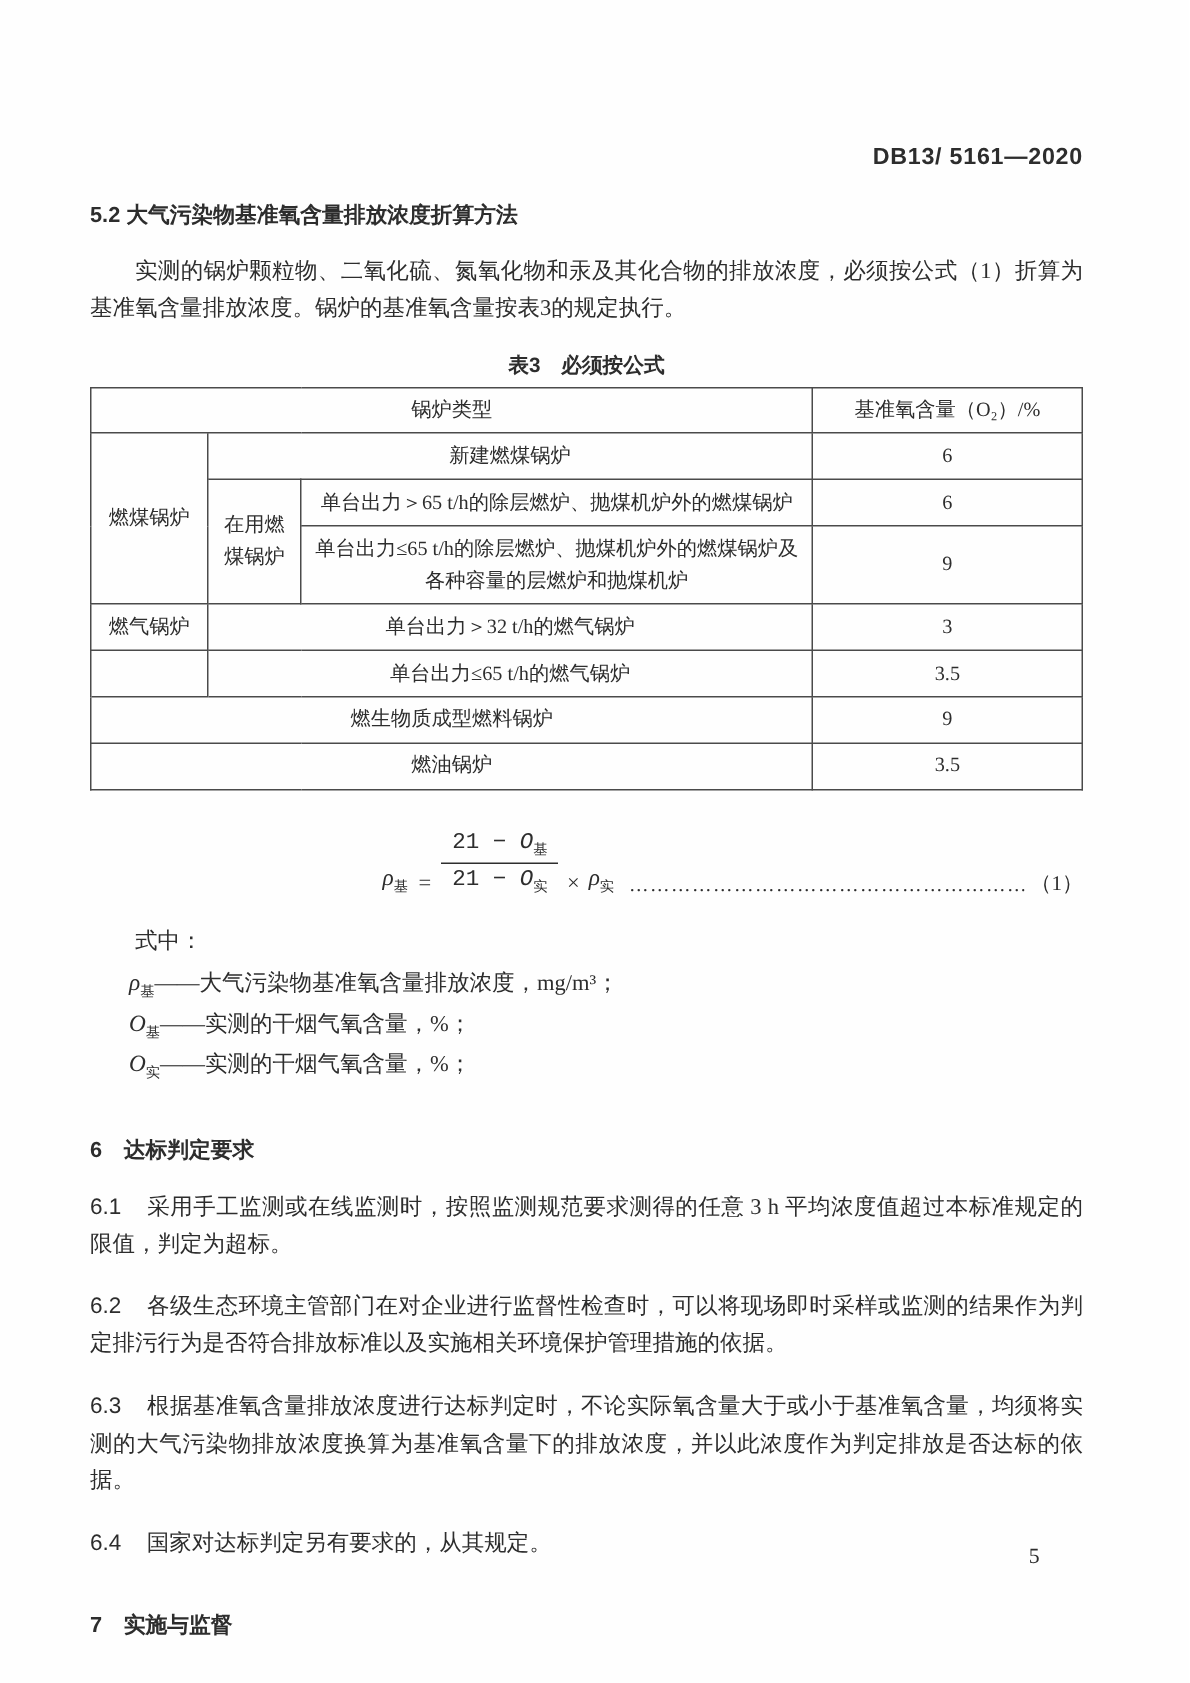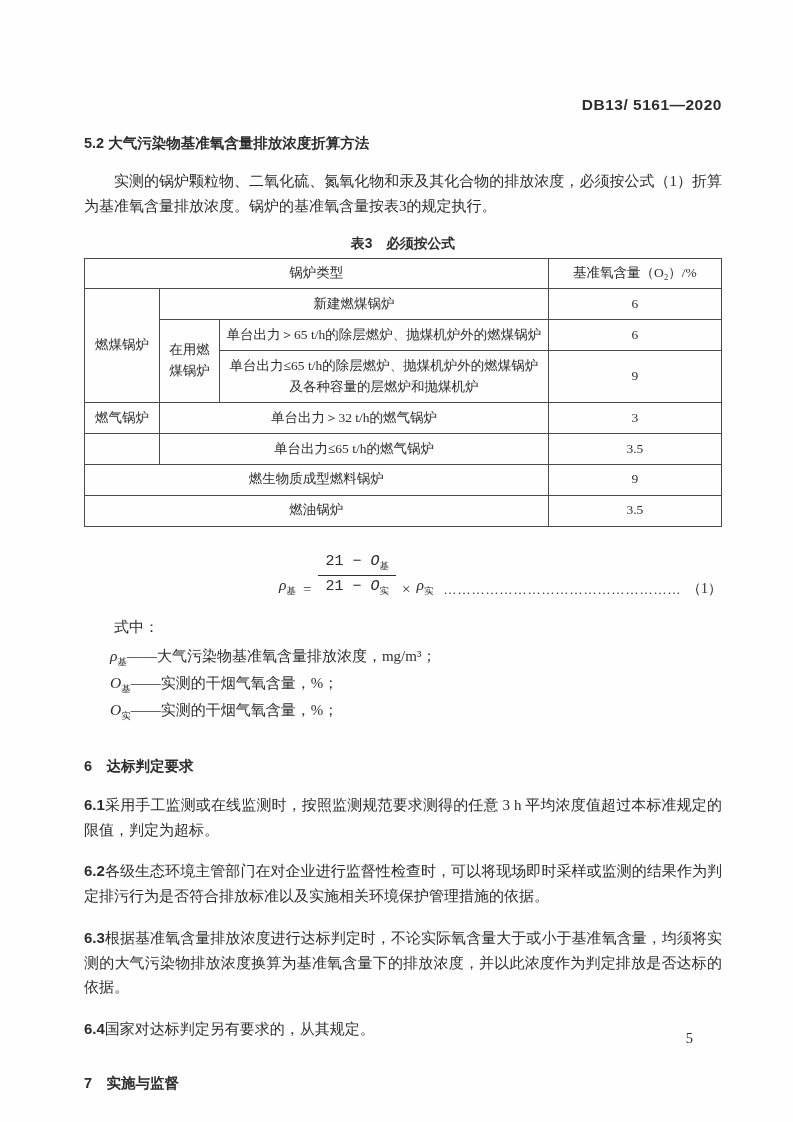--- a/index.html
+++ b/index.html
@@ -6,21 +6,21 @@
   .page {
     position:relative;
     width:793px; height:1122px;
     margin:0 auto;
     background:#fefefe;
     color:#2d2d2d;
     font-family:"Liberation Serif","DejaVu Serif",serif;
     font-size:15px;
     overflow:hidden;
   }
-  .content { padding:96px 71px 0 84px; }
+  .content { padding:96px 71px 0 60px; }
 
   .doc-ref {
     text-align:right;
     font-family:"Liberation Sans","DejaVu Sans",sans-serif;
     font-weight:bold;
     font-size:15.5px;
     letter-spacing:0.5px;
   }
 
   .sec-heading {
@@ -85,21 +85,22 @@
 
   .where-label { margin:20px 0 0 30px; }
   .defs { margin:6px 0 0 26px; }
   .def-line { line-height:1.72; }
   .def-line .sym { font-style:italic; font-size:15.5px; }
   .def-line sub { font-size:9.5px; }
 
   .clause { margin:17px 0 0 0; text-align:justify; line-height:1.65; }
   .clause .num {
     font-family:"Liberation Sans","DejaVu Sans",sans-serif;
-    font-weight:bold;
+    font-weight:normal;
+    margin-right:17px;
   }
   .gap-lg { margin-top:32px; }
 
   .page-num {
     position:absolute;
     top:1030px; right:100px;
     font-size:14.5px;
   }
 </style>
 </head>

